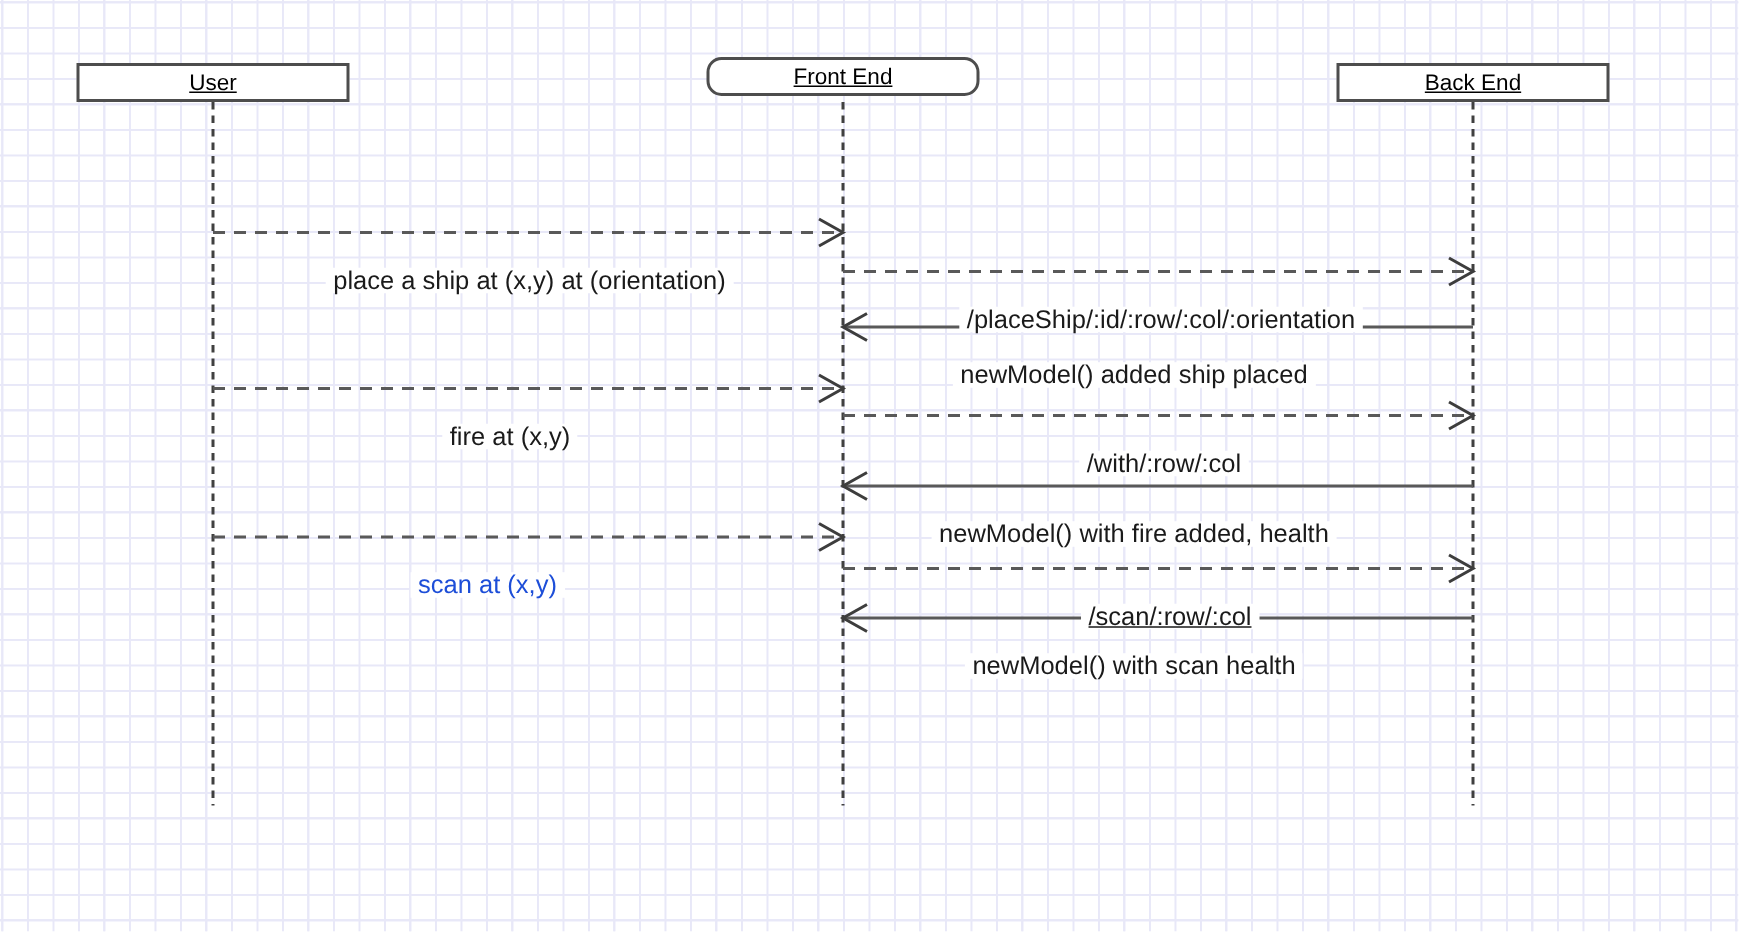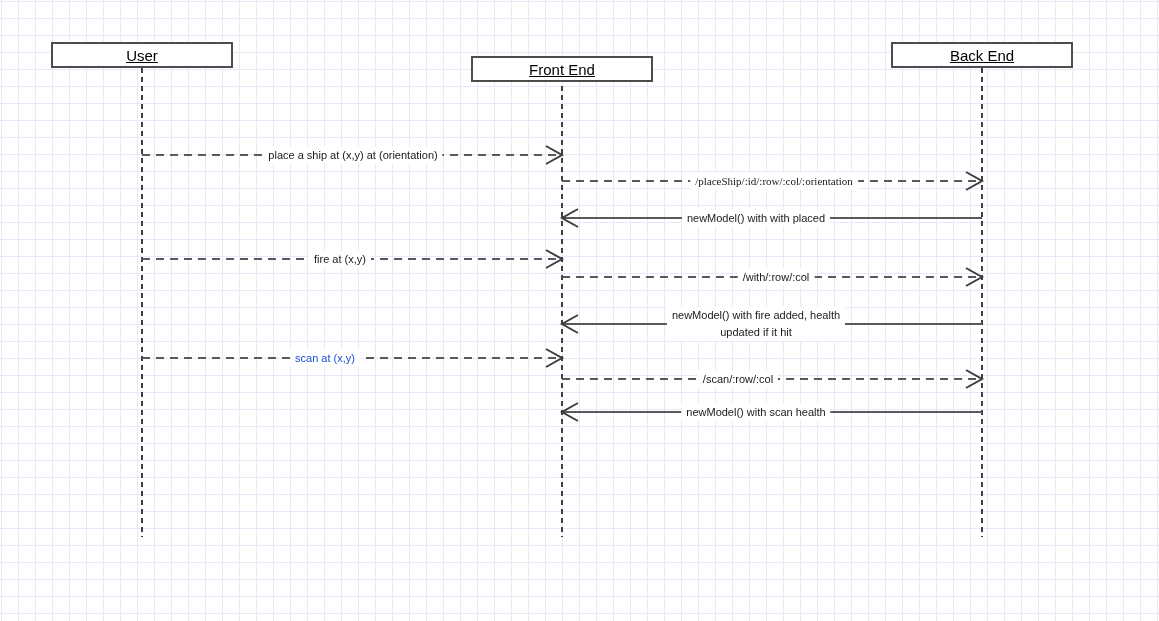--- a/index.html
+++ b/index.html
@@ -49,28 +49,29 @@
     font-family: "Liberation Sans", sans-serif;
     font-size: 15px;
     color: #000000;
     text-decoration: underline;
     line-height: 1;
     white-space: nowrap;
   }
   .msg-label {
     position: absolute;
     font-family: "Liberation Sans", sans-serif;
-    font-size: 11px;
+    font-size: 17px;
     color: #1a1a1a;
     background: #ffffff;
     padding: 0 5px;
     text-align: center;
     line-height: 17px;
     white-space: pre;
     transform: translate(-50%, -50%);
+    margin-top: 32px;
   }
 </style>
 </head>
 <body>
 
 <div id="canvas">
 
   <svg id="diagram-svg" viewBox="0 0 1159 621" xmlns="http://www.w3.org/2000/svg">
     <g id="lifelines">
         <line x1="142" x2="142" y1="68" y2="537" stroke="#404040" stroke-width="2" stroke-dasharray="5 4"></line>
@@ -96,32 +97,32 @@
         <polyline points="966,370 982,379 966,388" fill="none" stroke="#3d3d3d" stroke-width="2" stroke-linecap="butt" stroke-linejoin="miter"></polyline>
         <line x1="982" x2="563" y1="412" y2="412" stroke="#595959" stroke-width="2"></line>
         <polyline points="578,403 562,412 578,421" fill="none" stroke="#3d3d3d" stroke-width="2" stroke-linecap="butt" stroke-linejoin="miter"></polyline>
       </g>
   </svg>
 
   <div id="participants">
       <div class="participant-box" style="left: 51px; top: 42px; width: 182px; height: 26px; border-color: rgb(77, 77, 77);">
         <span class="participant-label">User</span>
       </div>
-      <div class="participant-box" style="left: 471px; top: 56px; width: 182px; height: 26px; border-color: rgb(77, 77, 77);">
+      <div class="participant-box" style="left: 471px; top: 38px; width: 182px; height: 26px; border-color: rgb(77, 77, 77); border-radius: 10px;">
         <span class="participant-label">Front End</span>
       </div>
       <div class="participant-box" style="left: 891px; top: 42px; width: 182px; height: 26px; border-color: rgb(77, 77, 77);">
         <span class="participant-label">Back End</span>
       </div>
     </div>
   <div id="labels">
       <div class="msg-label" style="left: 353px; top: 155px; color: rgb(26, 26, 26);"><div>place a ship at (x,y) at (orientation)</div></div>
-      <div class="msg-label" style="left: 774px; top: 181px; color: rgb(26, 26, 26); font-family: Liberation Serif, serif;"><div>/placeShip/:id/:row/:col/:orientation</div></div>
-      <div class="msg-label" style="left: 756px; top: 218px; color: rgb(26, 26, 26);"><div>newModel() with with placed</div></div>
+      <div class="msg-label" style="left: 774px; top: 181px; color: rgb(26, 26, 26);"><div>/placeShip/:id/:row/:col/:orientation</div></div>
+      <div class="msg-label" style="left: 756px; top: 218px; color: rgb(26, 26, 26);"><div>newModel() added ship placed</div></div>
       <div class="msg-label" style="left: 340px; top: 259px; color: rgb(26, 26, 26);"><div>fire at (x,y)</div></div>
       <div class="msg-label" style="left: 776px; top: 277px; color: rgb(26, 26, 26);"><div>/with/:row/:col</div></div>
-      <div class="msg-label" style="left: 756px; top: 324px; color: rgb(26, 26, 26);"><div>newModel() with fire added, health</div><div>updated if it hit</div></div>
+      <div class="msg-label" style="left: 756px; top: 324px; color: rgb(26, 26, 26);"><div>newModel() with fire added, health</div></div>
       <div class="msg-label" style="left: 325px; top: 358px; color: #1d4ed8;"><div>scan at (x,y)</div></div>
-      <div class="msg-label" style="left: 738px; top: 379px; color: rgb(26, 26, 26);"><div>/scan/:row/:col</div></div>
+      <div class="msg-label" style="left: 780px; top: 379px; color: rgb(26, 26, 26); text-decoration: underline;"><div>/scan/:row/:col</div></div>
       <div class="msg-label" style="left: 756px; top: 412px; color: rgb(26, 26, 26);"><div>newModel() with scan health</div><div></div></div>
     </div>
 
 </div>
 
 </body></html>

